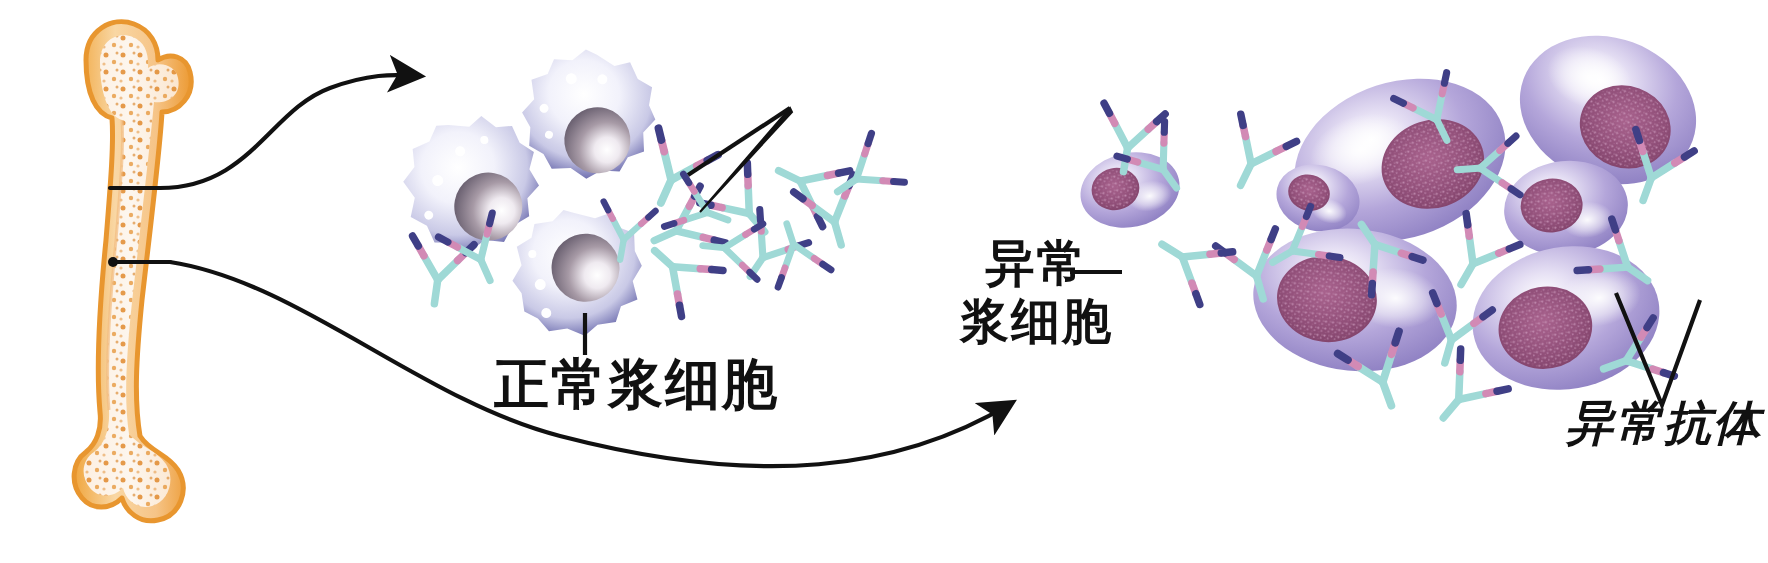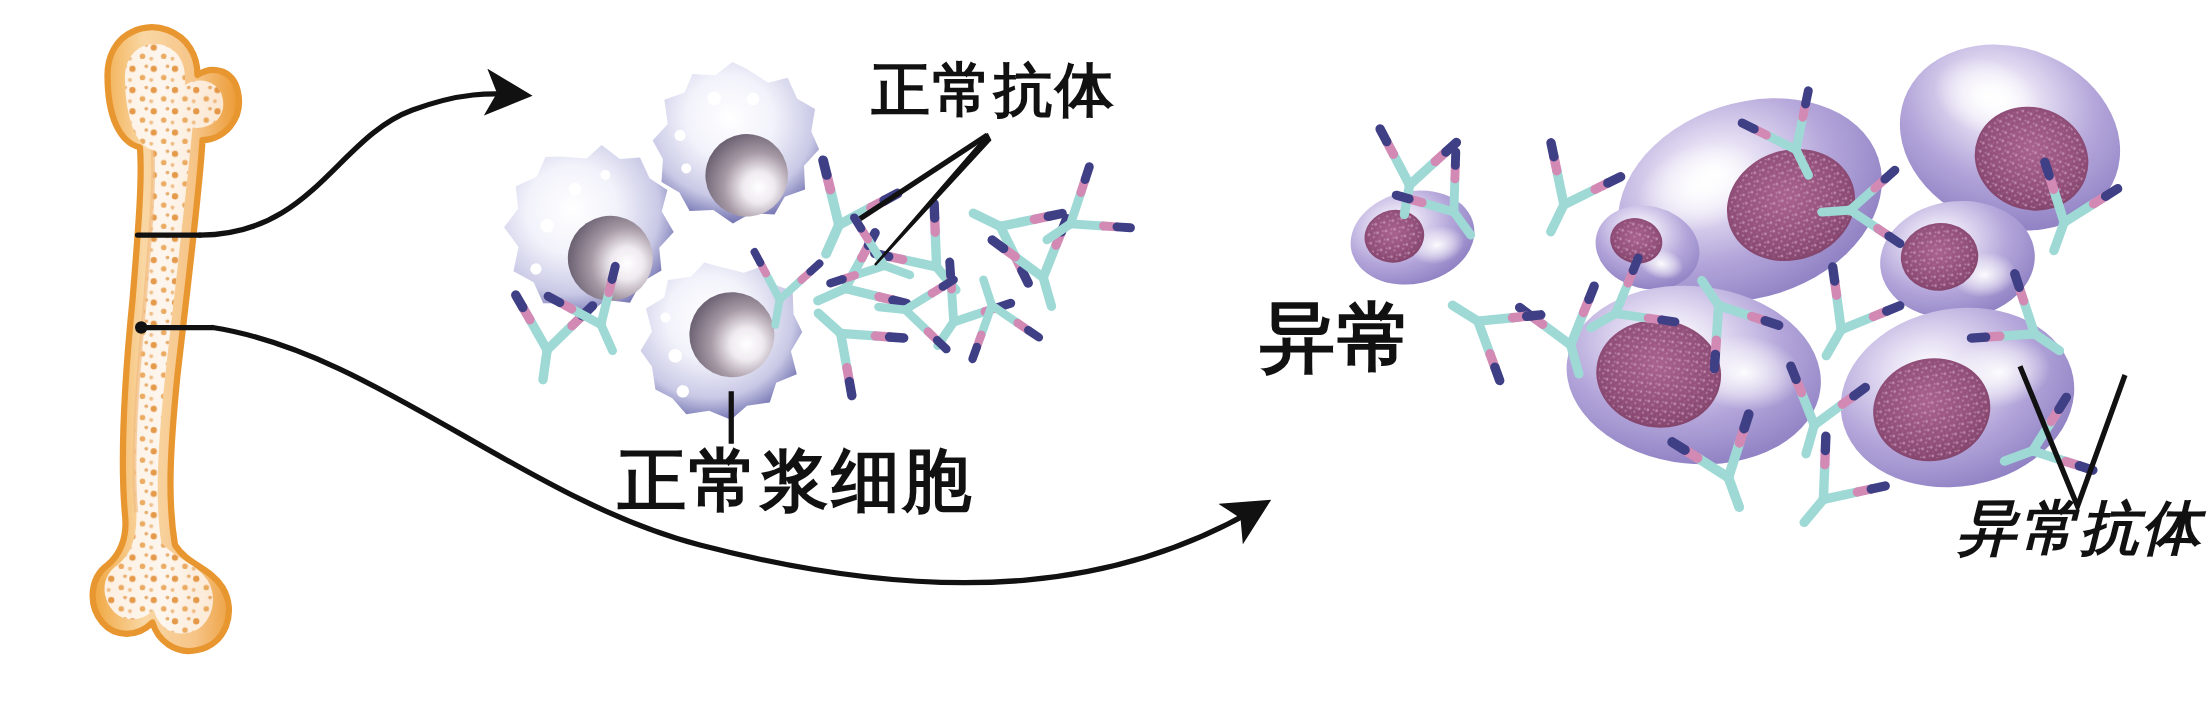--- a/index.html
+++ b/index.html
@@ -6,21 +6,21 @@
   body{width:1768px;height:563px;overflow:hidden;
        font-family:"DejaVu Sans","Liberation Sans",sans-serif;}
   #stage{position:relative;width:1768px;height:563px;background:#fff;}
   svg.layer{position:absolute;left:0;top:0;width:1768px;height:563px;}
   .lbl{position:absolute;color:#111111;font-weight:700;
        font-family:"DejaVu Sans","Liberation Sans",sans-serif;
        white-space:nowrap;letter-spacing:2px;line-height:1.18;}
   #lbl-marrow{left:152px;top:205px;font-size:47px;}
   #lbl-normal-ab{left:697px;top:45px;font-size:47px;}
   #lbl-normal-pc{left:494px;top:352px;font-size:55px;}
-  #lbl-abnormal-pc{left:960px;top:235px;font-size:60px;text-align:center;margin-left:48px;}
+  #lbl-abnormal-pc{left:960px;top:235px;font-size:49px;text-align:center;}
   #lbl-abnormal-ab{left:1566px;top:395px;font-size:47px;font-style:italic;}
 </style>
 </head>
 <body>
 
 <div id="stage">
 
   <svg class="layer" viewBox="0 0 1768 563">
     <defs>
 
@@ -320,23 +320,23 @@
 
       <path d="M585,313 L585,355"></path>
 
       <path d="M1070,272 L1122,272"></path>
 
       <path d="M1616,293 L1662,405 L1700,300" stroke-width="4.2"></path>
     </g>
   </svg>
 
 
-  <div class="lbl" id="lbl-normal-ab">正常抗体</div>
 
   <div class="lbl" id="lbl-normal-pc">正常浆细胞</div>
 
   <div class="lbl" id="lbl-abnormal-pc">
     <div>异常</div>
+    <div>浆细胞</div>
   </div>
 
   <div class="lbl" id="lbl-abnormal-ab">异常抗体</div>
 
 </div>
 
 </body></html>

